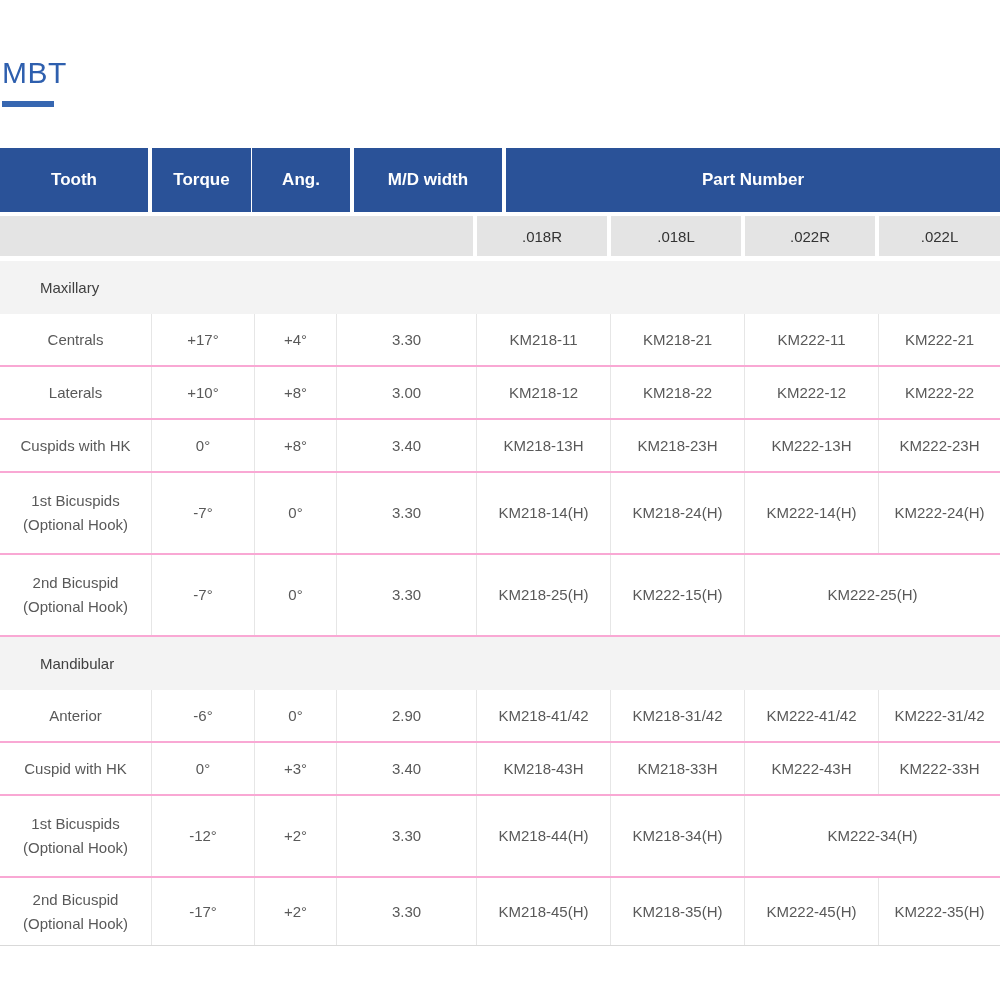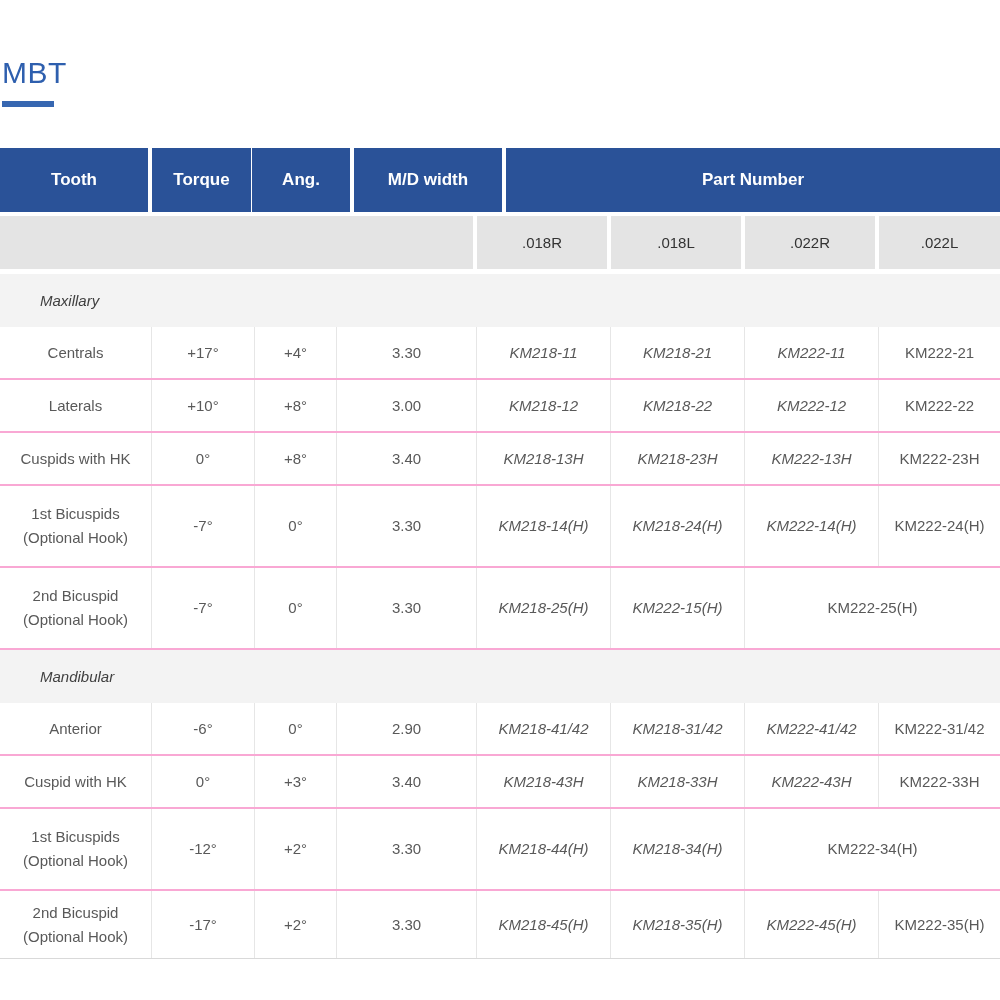--- a/index.html
+++ b/index.html
@@ -14,43 +14,43 @@
   .hrow{display:flex;width:1000px;}
   .hcell{background:#2a5298;color:#ffffff;font-size:17px;font-weight:bold;height:64px;
          display:flex;align-items:center;justify-content:center;box-sizing:border-box;}
   .h1{width:148px;margin-right:4px;}
   .h2{width:99px;margin-right:1px;}
   .h3{width:98px;margin-right:4px;}
   .h4{width:148px;margin-right:4px;}
   .h5{flex:1;}
 
   .srow{display:flex;width:1000px;margin-top:4px;}
-  .scell{background:#e4e4e4;color:#333;font-size:15px;height:53px;
+  .scell{background:#e4e4e4;color:#333;font-size:15px;height:40px;
          display:flex;align-items:center;justify-content:center;box-sizing:border-box;}
   .sblank{width:473px;margin-right:4px;}
   .sc{width:130px;margin-right:4px;}
   .sclast{flex:1;margin-right:0;}
 
   .body-grid{margin-top:5px;}
   .section-band{width:1000px;height:53px;background:#f3f3f3;color:#404040;font-size:15px;
-                display:flex;align-items:center;padding-left:40px;box-sizing:border-box;font-style:italic;}
+                display:flex;align-items:center;padding-left:40px;box-sizing:border-box;}
   .row{display:flex;width:1000px;min-height:53px;border-bottom:2px solid #f9a8d4;
        box-sizing:border-box;background:#fff;}
   .row.tall{min-height:82px;}
   .row.shorter{min-height:68px;}
   .row.final{border-bottom:1px solid #d9d9d9;}
   .cell{border-right:1px solid #e6e6e6;box-sizing:border-box;color:#595959;font-size:15px;
         display:flex;flex-direction:column;align-items:center;justify-content:center;
         text-align:center;line-height:24px;}
   .cell:last-child{border-right:none;flex:1;}
   .c-tooth{width:152px;}
   .c-torque{width:103px;}
   .c-ang{width:82px;}
   .c-md{width:140px;}
-  .c-part{width:134px;font-style:italic;}
+  .c-part{width:134px;}
   .l2:empty{display:none;}
 </style>
 </head>
 <body>
 
 <div class="page">
 
   <h1 class="title">MBT</h1>
   <div class="title-underline"></div>
 

